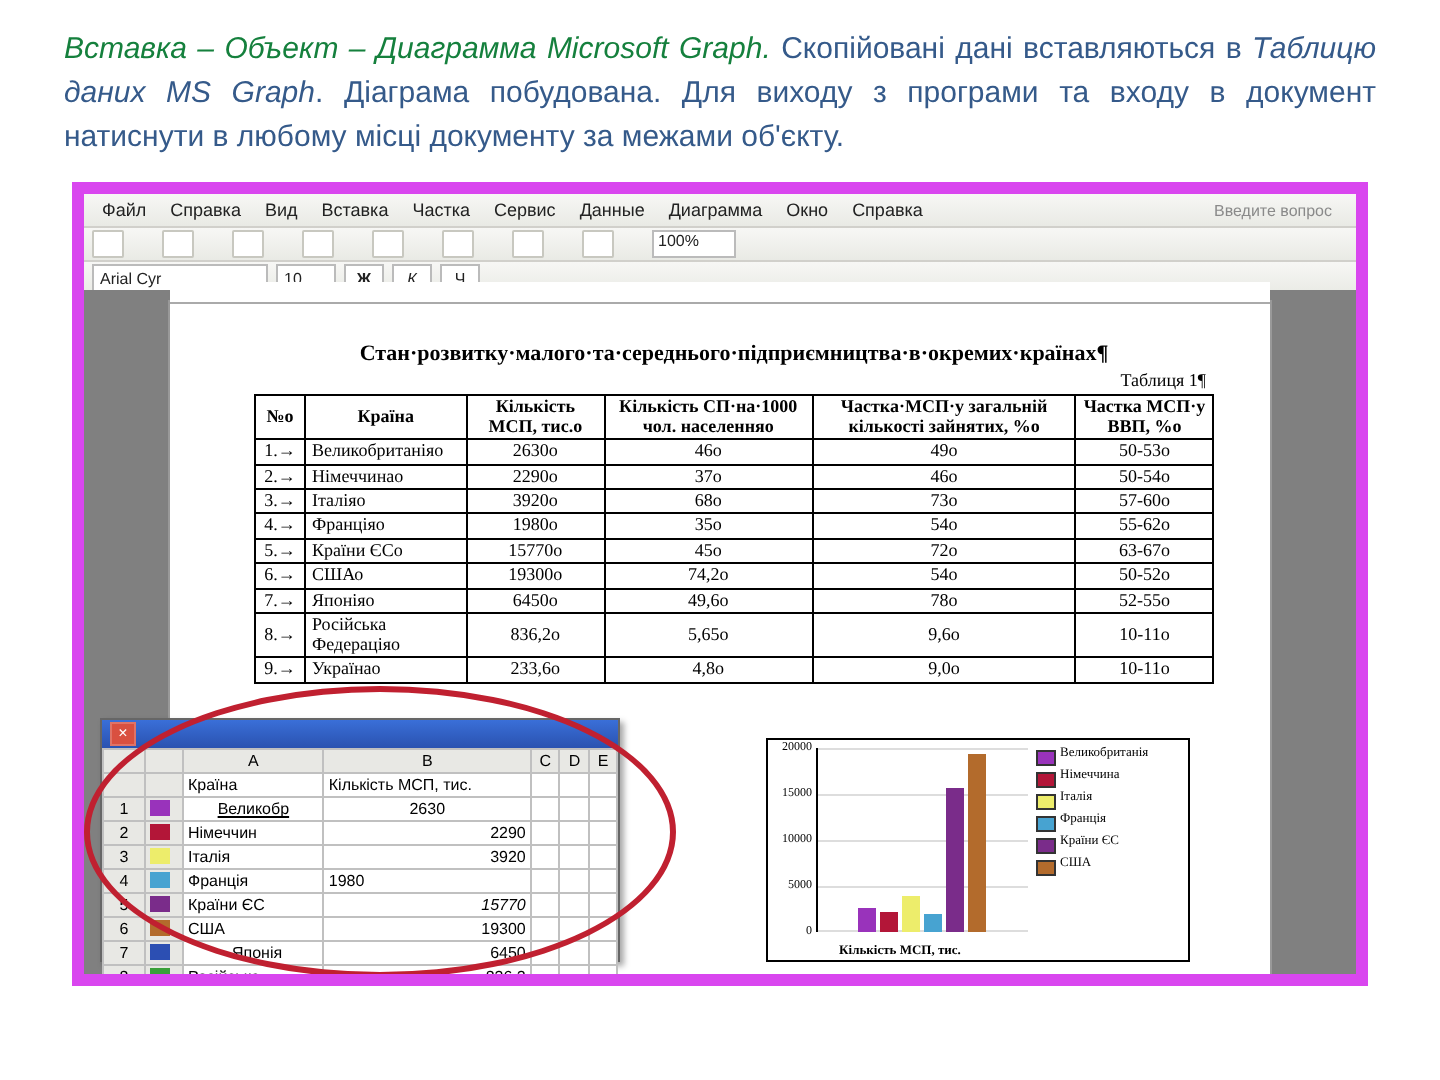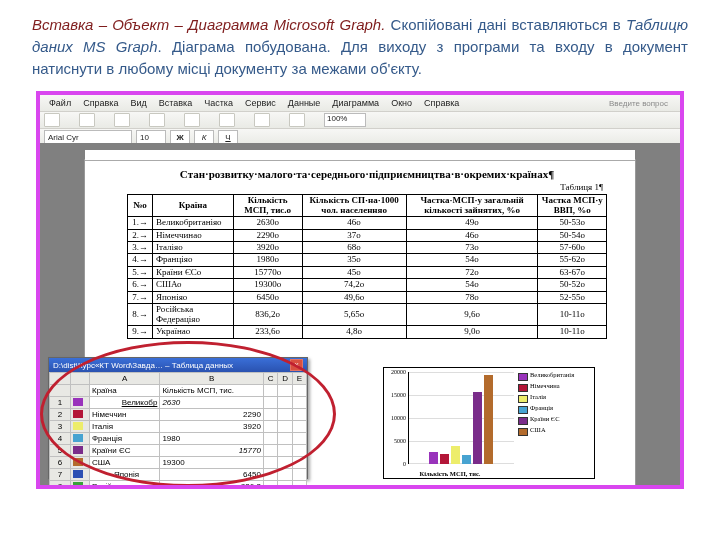--- a/index.html
+++ b/index.html
@@ -11,25 +11,25 @@
     overflow: hidden;
     position: relative;
   }
   .instruction {
     padding: 14px 32px 8px 32px;
     font-size: 15px;
     line-height: 1.45;
     color: #355a8a;
     text-align: justify;
   }
-  .instruction .em1 { font-style: italic; color: #7f1d1d; }
+  .instruction .em1 { font-style: italic; color: #15803d; }
   .instruction .em2 { font-style: italic; }
   .screenshot {
     margin: 4px 36px 0 36px;
-    border: 4px solid #d946ef;
+    border: 6px solid #d946ef;
     height: 390px;
     position: relative;
     background: #4c1d95;
     overflow: hidden;
   }
   
   .menubar, .toolbar1, .toolbar2 {
     display: flex;
     align-items: center;
     font-family: Tahoma, sans-serif;
@@ -50,26 +50,26 @@
   .workspace {
     position:absolute;
     top: 48px; left: 0; right: 0; bottom: 0;
     background:#808080;
     display:flex;
     justify-content:center;
   }
   .page {
     width: 480px;
     background:#fff;
-    margin-top: 17px;
+    margin-top: 6px;
     box-shadow: 0 0 0 1px #999;
     position:relative;
     font-family: 'Times New Roman', serif;
     color:#000;
-    padding: 4px 28px 10px 42px;
+    padding: 16px 28px 10px 42px;
   }
   .ruler-h {
     position:absolute; top: -10px; left:0; right:0; height:10px;
     background:#fff; border-bottom:1px solid #aaa;
     font-size:6px; color:#666;
   }
   .doc-title { font-weight:bold; text-align:center; font-size:11px; margin:4px 0 2px;}
   .doc-subtitle{ font-size:9px; text-align:right; margin:0 4px 2px 0;}
   table.doc-table {
     border-collapse: collapse;
@@ -349,21 +349,20 @@
               <span class="legend-sw" style="background: rgb(179, 107, 44);"></span>
               <span>США</span>
             </div>
           </div>
       </div>
     </div>
   </div>
 
   <div class="datasheet">
     <div class="ds-title">
-      <span>D:\dist\Курс«КТ Word\Завда… – Таблица данных</span>
       <span class="ds-close">×</span>
     </div>
     <table class="ds-grid">
       <thead>
         <tr id="ds-colhead">
             <th></th>
             <th></th>
             <th>A</th>
             <th>B</th>
             <th>C</th>
@@ -377,22 +376,22 @@
             <td>Кількість МСП, тис.</td>
             <td></td>
             <td></td>
             <td></td>
           </tr>
       </thead>
       <tbody id="ds-body">
           <tr>
             <td>1</td>
             <td><span class="ds-rowicon ri1"></span></td>
-            <td style="text-align: right; text-decoration: underline;">Великобр</td>
-            <td style="text-align: left; font-style: italic;">2630</td>
+            <td style="text-align: center; text-decoration: underline;">Великобр</td>
+            <td style="text-align: center;">2630</td>
             <td></td>
             <td></td>
             <td></td>
           </tr>
           <tr>
             <td>2</td>
             <td><span class="ds-rowicon ri2"></span></td>
             <td style="text-align: left;">Німеччин</td>
             <td style="text-align: right;">2290</td>
             <td></td>
@@ -423,21 +422,21 @@
             <td style="text-align: left;">Країни ЄС</td>
             <td style="text-align: right; font-style: italic;">15770</td>
             <td></td>
             <td></td>
             <td></td>
           </tr>
           <tr>
             <td>6</td>
             <td><span class="ds-rowicon ri6"></span></td>
             <td style="text-align: left;">США</td>
-            <td style="">19300</td>
+            <td style="text-align: right;">19300</td>
             <td></td>
             <td></td>
             <td></td>
           </tr>
           <tr>
             <td>7</td>
             <td><span class="ds-rowicon ri7"></span></td>
             <td style="text-align: left; padding-left: 24px;">Японія</td>
             <td style="text-align: right;">6450</td>
             <td></td>

